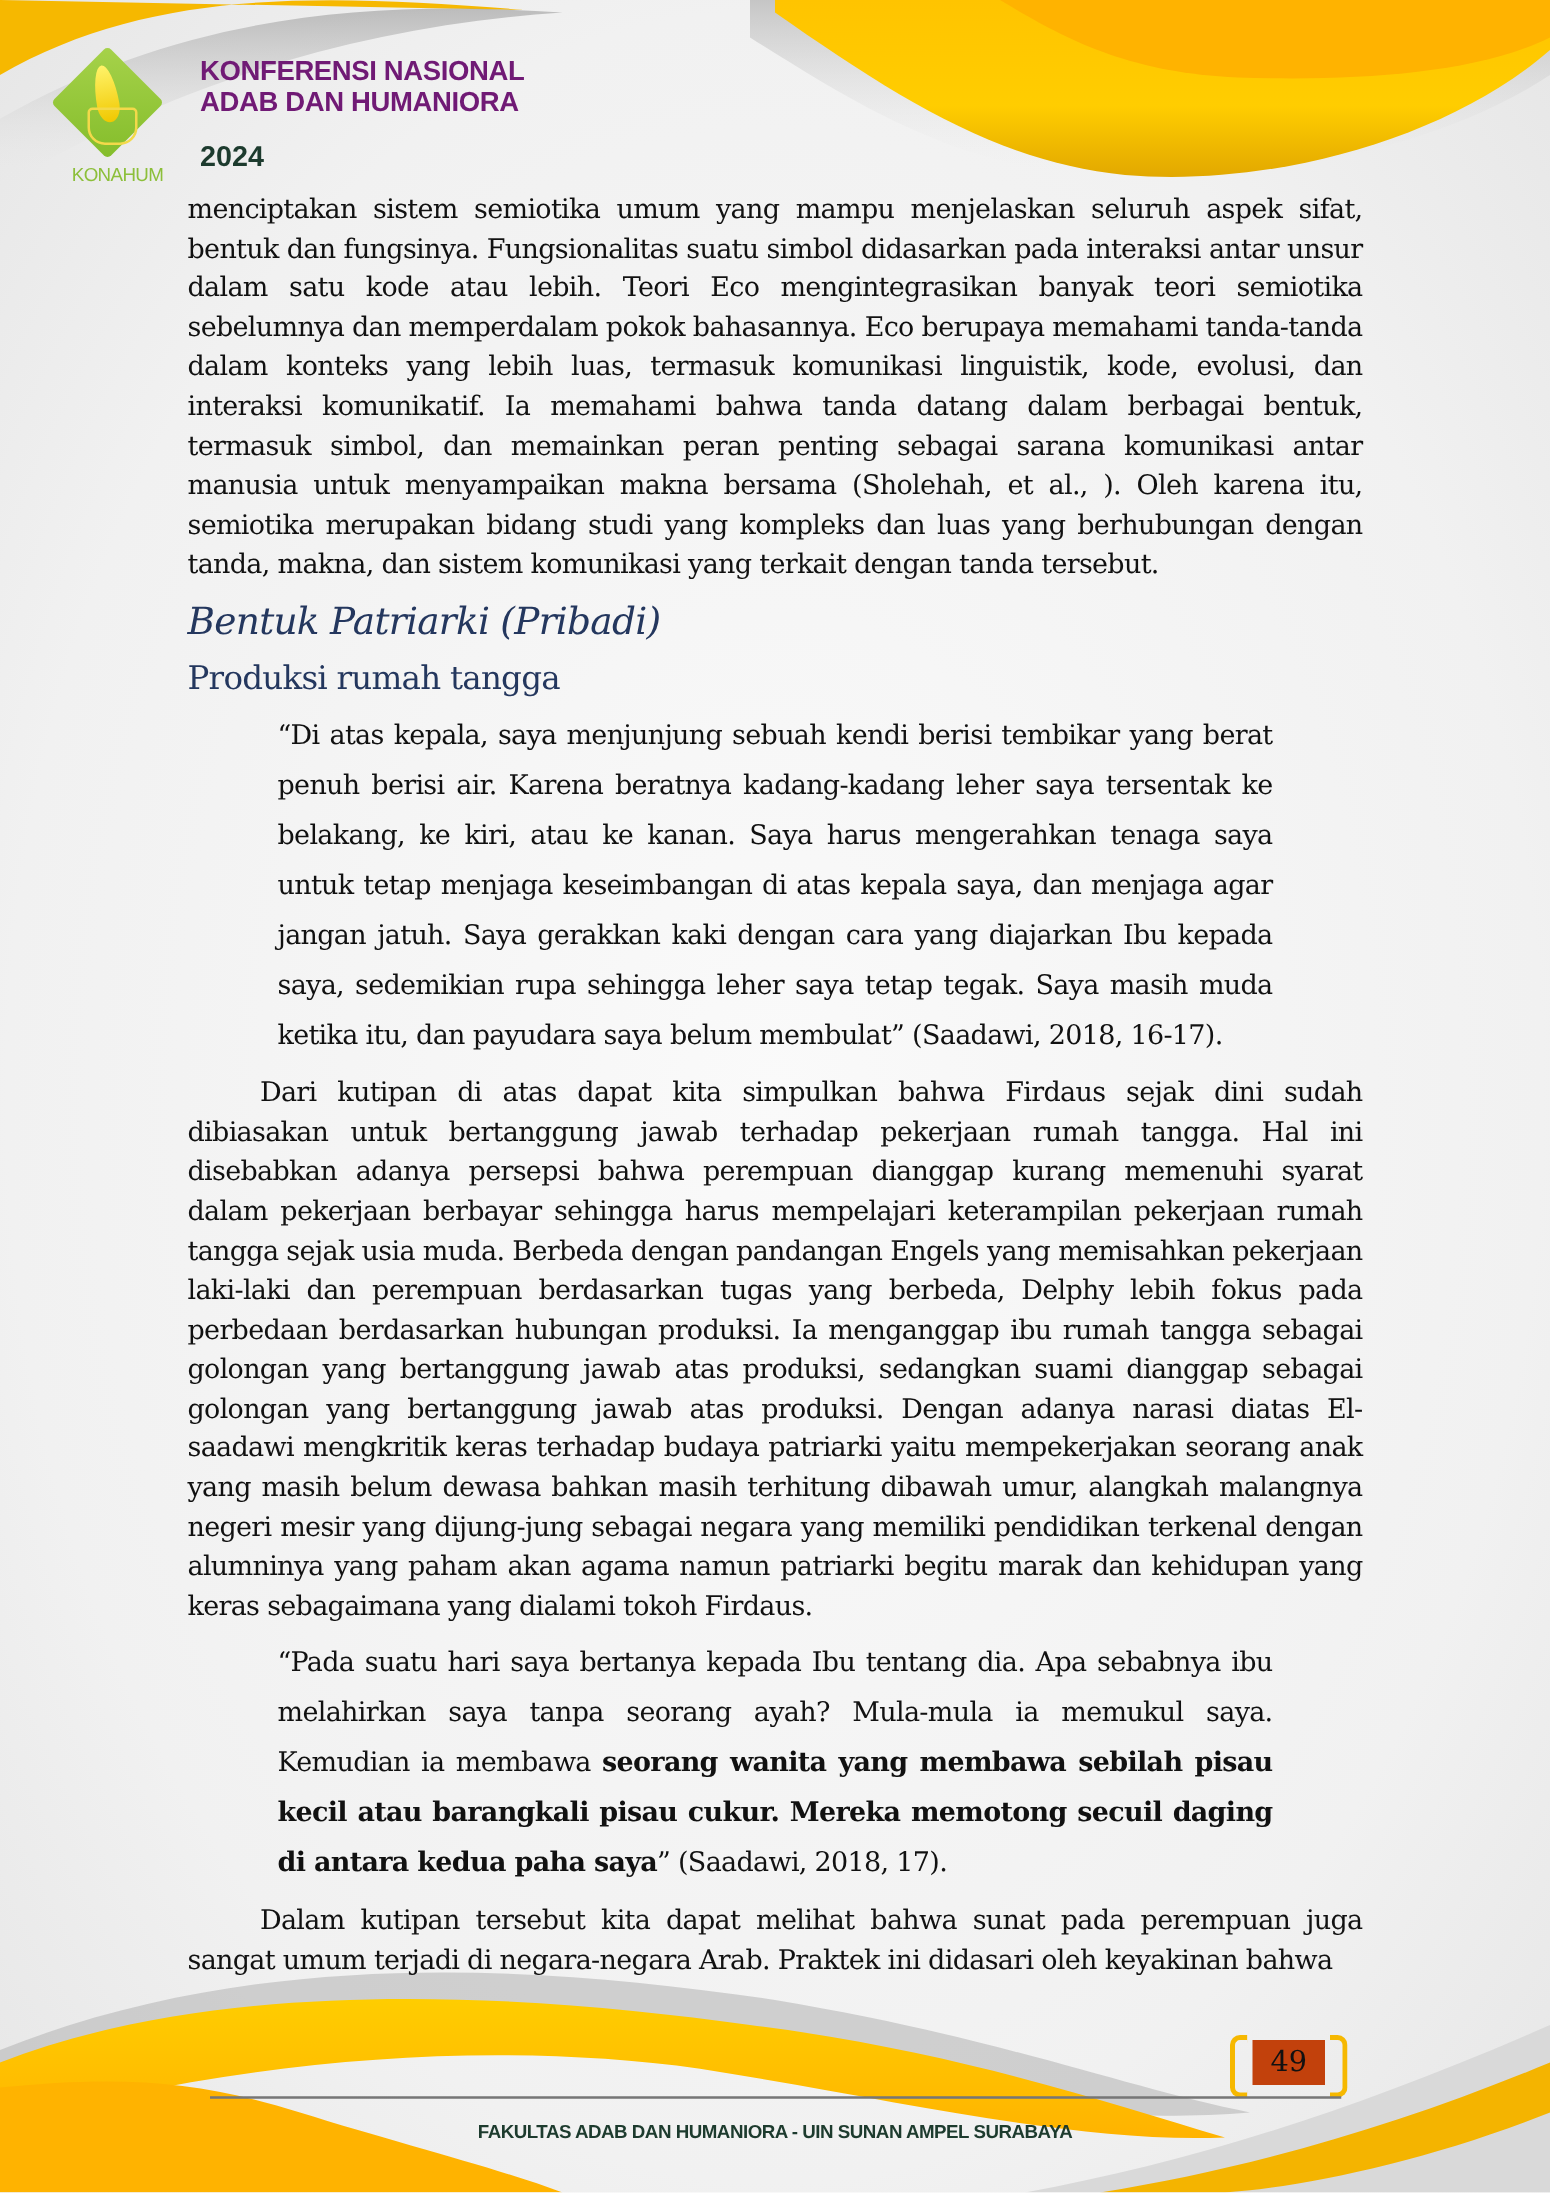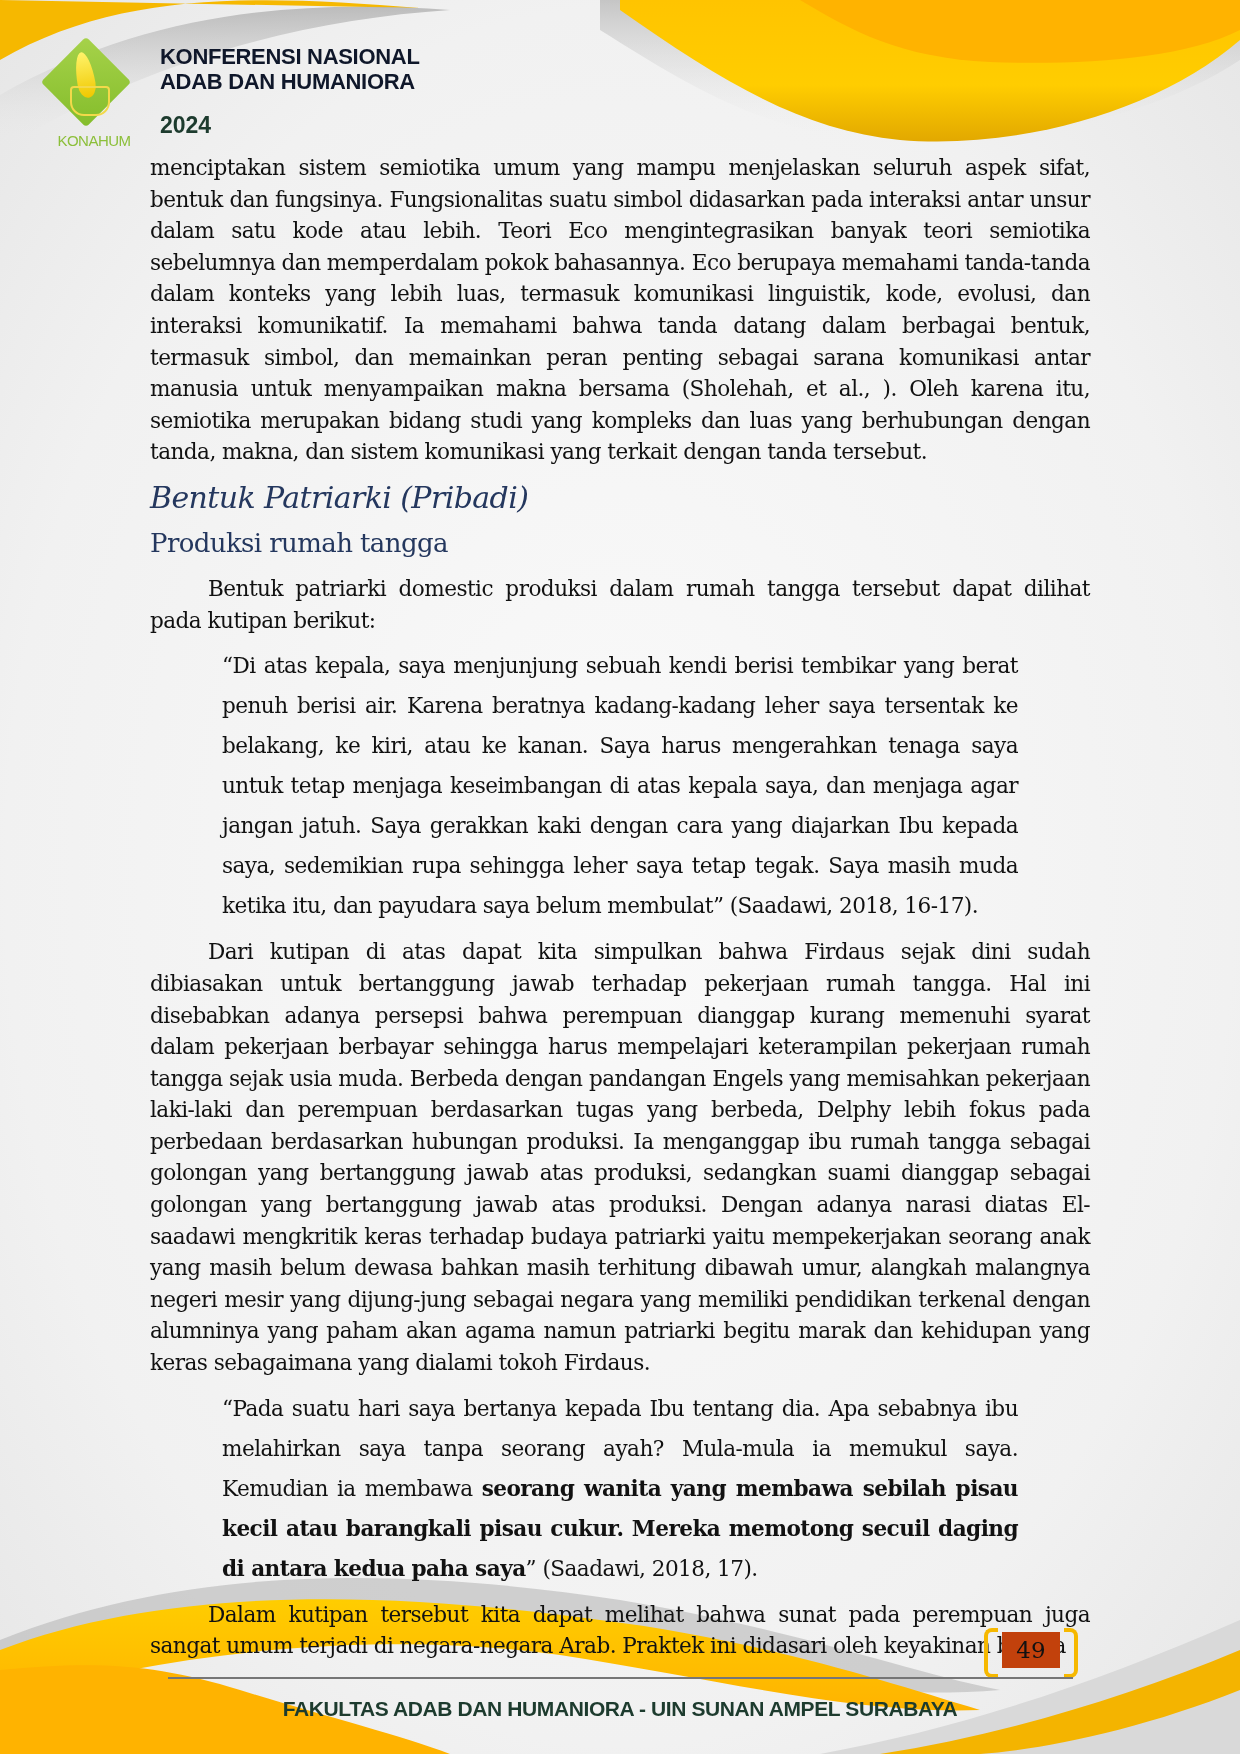--- a/index.html
+++ b/index.html
@@ -29,21 +29,21 @@
     border: 2px solid #f3d94a; border-radius: 4px 4px 14px 14px;
   }
   .logo-text {
     position: absolute; left: 4px; top: 86px; width: 92px; text-align: center;
     font-family: "Liberation Sans", sans-serif; font-weight: normal; font-size: 15px;
     color: #8cbf3a; letter-spacing: -0.5px;
   }
   .conf-title {
     position: absolute; left: 160px; top: 44px;
     font-family: "Liberation Sans", sans-serif; font-weight: bold;
-    color: #0f172a; font-size: 22px; line-height: 25px; letter-spacing: -0.3px;
+    color: #701a75; font-size: 22px; line-height: 25px; letter-spacing: -0.3px;
   }
   .conf-year {
     position: absolute; left: 160px; top: 112px;
     font-family: "Liberation Sans", sans-serif; font-weight: bold;
     color: #1d3b2e; font-size: 23px;
   }
 
   
   .content {
     position: absolute; left: 150px; top: 152px; width: 940px;
@@ -65,21 +65,21 @@
   .bracket.l { left: 0; border-right: none; border-radius: 8px 0 0 8px; }
   .bracket.r { right: 0; border-left: none; border-radius: 0 8px 8px 0; }
   .page-num {
     position: absolute; left: 18px; right: 18px; top: 4px; height: 36px; background: #c2410c;
     text-align: center; font-size: 23px; line-height: 36px;
   }
   .footer-rule { position: absolute; left: 168px; top: 1677px; width: 905px; height: 2px; background: #767676; }
   .footer-text {
     position: absolute; left: 0; width: 1240px; top: 1697px; text-align: center;
     font-family: "Liberation Sans", sans-serif; font-weight: bold; color: #1d3b2e;
-    font-size: 21px; letter-spacing: -0.4px;
+    font-size: 15px; letter-spacing: -0.4px;
   }
 </style>
 </head>
 <body>
 
 <svg class="deco" width="1240" height="200" viewBox="0 0 1240 200">
   <defs>
     <linearGradient id="gy" x1="0" y1="0" x2="0" y2="1">
       <stop offset="0" stop-color="#ffc400"></stop>
       <stop offset="0.6" stop-color="#ffcd00"></stop>
@@ -120,21 +120,20 @@
 <div class="conf-title">
   <div>KONFERENSI NASIONAL</div>
   <div>ADAB DAN HUMANIORA</div>
 </div>
 <div class="conf-year">2024</div>
 
 <div class="content">
   <p>menciptakan sistem semiotika umum yang mampu menjelaskan seluruh aspek sifat, bentuk dan fungsinya. Fungsionalitas suatu simbol didasarkan pada interaksi antar unsur dalam satu kode  atau lebih. Teori Eco mengintegrasikan banyak teori semiotika sebelumnya dan memperdalam pokok bahasannya. Eco berupaya memahami tanda-tanda dalam konteks yang lebih luas, termasuk  komunikasi linguistik, kode, evolusi, dan interaksi komunikatif. Ia memahami bahwa tanda datang dalam berbagai bentuk, termasuk simbol, dan memainkan peran penting sebagai sarana komunikasi antar manusia untuk menyampaikan makna bersama (Sholehah, et al., ). Oleh karena itu, semiotika merupakan bidang studi yang kompleks dan luas yang berhubungan dengan tanda, makna, dan sistem komunikasi yang terkait dengan tanda tersebut.</p>
   <p class="h2">Bentuk Patriarki (Pribadi)</p>
   <p class="h3">Produksi rumah tangga</p>
-  <p class="indent gap">Bentuk patriarki domestic produksi dalam rumah tangga tersebut dapat dilihat pada kutipan berikut:</p>
   <p class="quote">“Di atas kepala, saya menjunjung sebuah kendi berisi tembikar yang berat penuh berisi air. Karena beratnya kadang-kadang leher saya tersentak ke belakang, ke kiri, atau ke kanan. Saya harus mengerahkan tenaga saya untuk tetap menjaga keseimbangan di atas kepala saya, dan menjaga agar jangan jatuh. Saya gerakkan kaki dengan cara yang diajarkan Ibu kepada saya, sedemikian rupa sehingga leher saya tetap tegak. Saya masih muda ketika itu, dan payudara saya belum membulat” (Saadawi, 2018, 16-17).</p>
   <p class="indent">Dari kutipan di atas dapat kita simpulkan bahwa Firdaus sejak dini sudah dibiasakan untuk bertanggung jawab terhadap pekerjaan rumah tangga. Hal ini disebabkan adanya persepsi bahwa perempuan dianggap kurang memenuhi syarat dalam pekerjaan berbayar sehingga harus mempelajari keterampilan pekerjaan rumah tangga sejak usia muda. Berbeda dengan pandangan Engels yang memisahkan pekerjaan laki-laki dan perempuan berdasarkan tugas yang berbeda, Delphy lebih fokus pada perbedaan berdasarkan hubungan produksi. Ia menganggap ibu rumah tangga sebagai golongan yang bertanggung jawab atas produksi, sedangkan suami dianggap sebagai golongan yang bertanggung jawab atas produksi. Dengan adanya narasi diatas El-saadawi mengkritik keras terhadap budaya patriarki yaitu mempekerjakan seorang anak yang masih belum dewasa bahkan masih terhitung dibawah umur, alangkah malangnya negeri mesir yang dijung-jung sebagai negara yang memiliki pendidikan terkenal dengan alumninya yang paham akan agama namun patriarki begitu marak dan kehidupan yang keras sebagaimana yang dialami tokoh Firdaus.</p>
   <p class="quote"><span>“Pada suatu hari saya bertanya kepada Ibu tentang dia. Apa sebabnya ibu melahirkan saya tanpa seorang ayah? Mula-mula ia memukul saya. Kemudian ia membawa </span><b>seorang wanita yang membawa sebilah pisau kecil atau barangkali pisau cukur. Mereka memotong secuil daging di antara kedua paha saya</b><span>” (Saadawi, 2018, 17).</span></p>
   <p class="indent">Dalam kutipan tersebut kita dapat melihat bahwa  sunat pada perempuan juga sangat umum terjadi di negara-negara Arab. Praktek ini didasari oleh keyakinan bahwa</p>
 </div>
 
 <div class="page-num-wrap">
   <div class="bracket l"></div>
   <div class="page-num">49</div>
   <div class="bracket r"></div>

